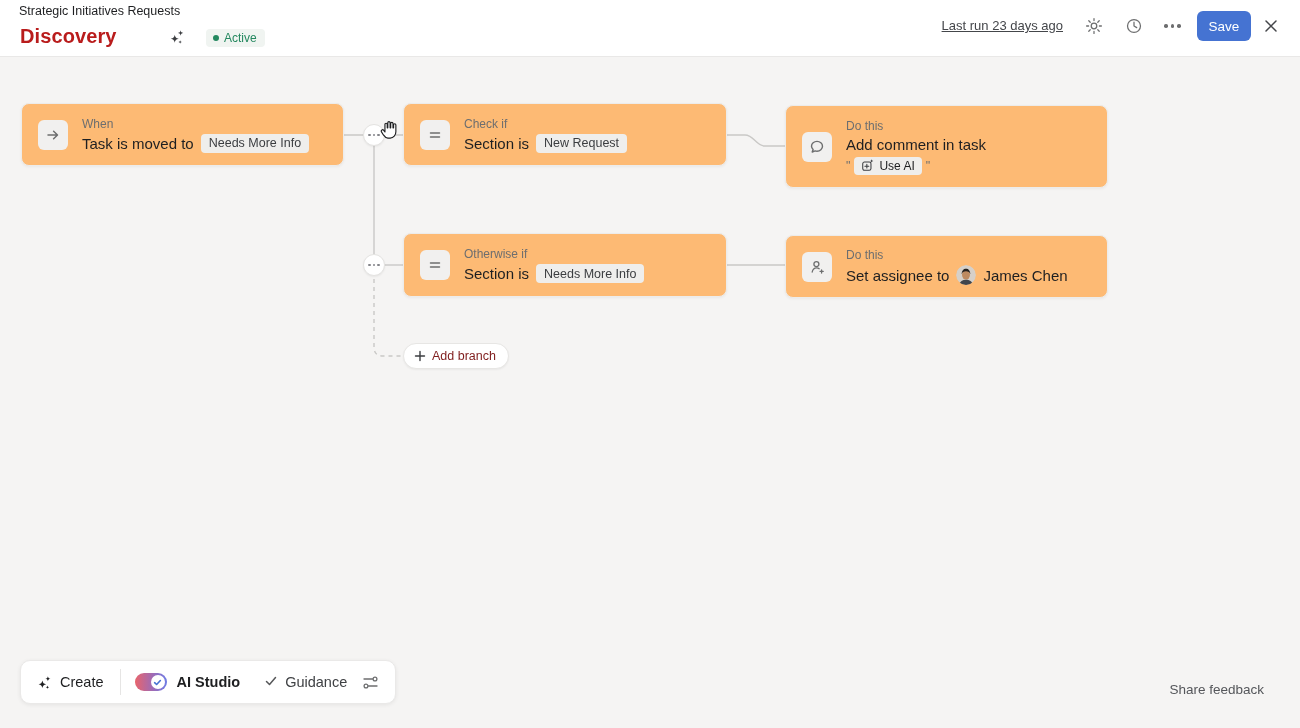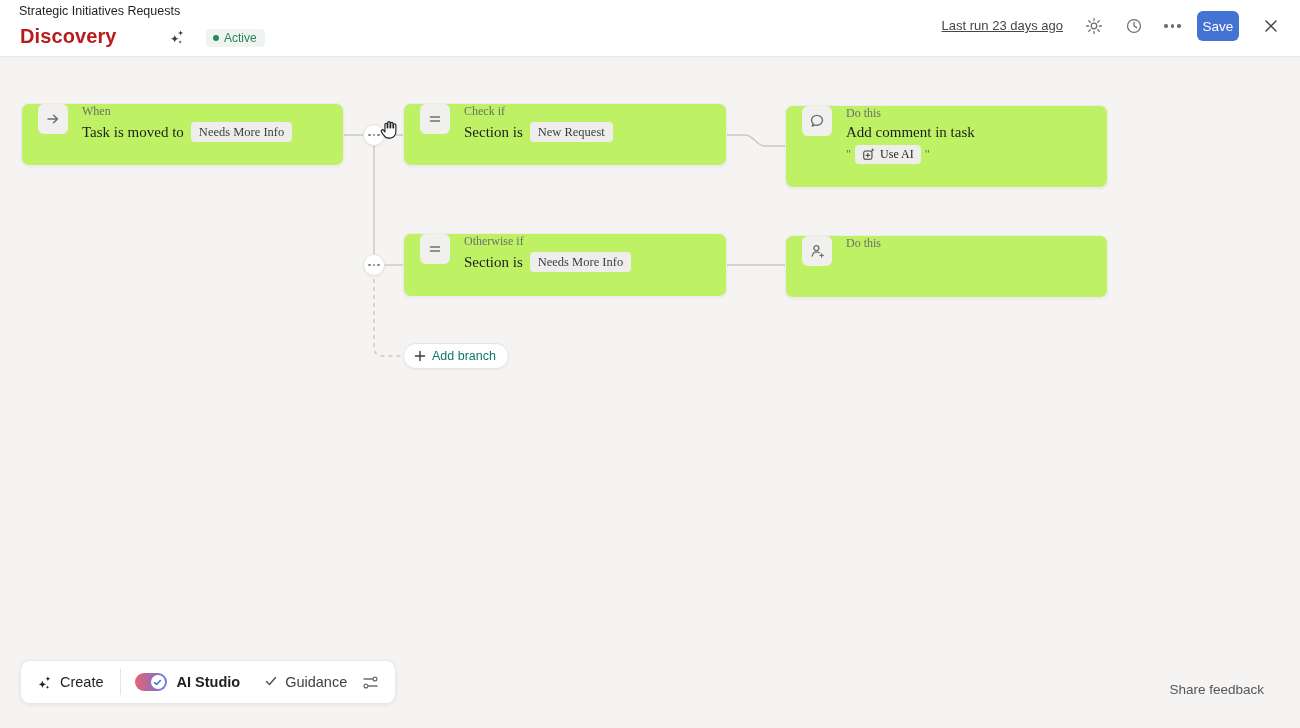--- a/index.html
+++ b/index.html
@@ -12,45 +12,45 @@
   .title { position:absolute; left:20px; top:25px; font-size:20px; font-weight:700; color:#b91c1c; letter-spacing:.1px; }
   .title-sparkle { position:absolute; left:168px; top:28px; width:18px; height:18px; }
   .badge { position:absolute; left:206px; top:29px; height:18px; display:flex; align-items:center; gap:5px; background:#f0f4f1; border-radius:4px; padding:0 8px 0 7px; }
   .badge .dot { width:6px; height:6px; border-radius:50%; background:#24885f; }
   .badge span { font-size:12px; color:#24885f; }
   .lastrun { position:absolute; right:237px; top:18px; font-size:13px; color:#44464a; text-decoration:underline; cursor:pointer; }
   .hicon { position:absolute; top:17px; width:18px; height:18px; color:#6d6e6f; cursor:pointer; }
   .hicon svg { width:18px; height:18px; display:block; }
   .menu-dots { position:absolute; top:24px; display:flex; gap:3px; cursor:pointer; }
   .menu-dots i { width:3.5px; height:3.5px; border-radius:50%; background:#6d6e6f; }
-  .save-btn { position:absolute; left:1197px; top:11px; width:42px; height:30px; background:#4573d2; border:none; border-radius:6px; color:#fff; font-size:13.5px; font-family:inherit; cursor:pointer; }
+  .save-btn { position:absolute; left:1197px; top:11px; width:54px; height:30px; background:#4573d2; border:none; border-radius:6px; color:#fff; font-size:13.5px; font-family:inherit; cursor:pointer; }
   .close-x { position:absolute; left:1262px; top:17px; width:18px; height:18px; color:#44464a; cursor:pointer; }
 
   
   .canvas { position:absolute; left:0; top:57px; width:1300px; height:671px; background:#f5f4f3; }
   .wires { position:absolute; left:0; top:0; width:1300px; height:671px; }
   .wires path { stroke:#c9c8c6; stroke-width:1.4; fill:none; }
   .wires path.dash { stroke-dasharray:4 4; }
 
-  .card { position:absolute; background:#bef264; border:1px solid #edecea; border-radius:8px; box-shadow:0 1px 3px rgba(0,0,0,.05); display:flex; gap:14px; padding:0 16px; cursor:pointer;font-family:Liberation Serif, serif; }
+  .card { position:absolute; background:#fdba74; border:1px solid #edecea; border-radius:8px; box-shadow:0 1px 3px rgba(0,0,0,.05); display:flex; align-items:center; gap:14px; padding:0 16px; cursor:pointer; }
   .icon-box { width:30px; height:30px; border-radius:6px; background:#f1f0ef; display:flex; align-items:center; justify-content:center; flex:none; color:#6d6e6f; }
   .icon-box svg { width:16px; height:16px; display:block; }
   .card .lbl { font-size:12px; color:#6d6e6f; margin-bottom:3px; }
   .card .main { font-size:15px; color:#1e1f21; display:flex; align-items:center; gap:7px; white-space:nowrap; }
   .chip { background:#efeeec; border-radius:4px; padding:2.5px 8px; font-size:12.5px; color:#3b3d40; }
   .quote-row { margin-top:4px; display:flex; align-items:center; gap:4px; font-size:12.5px; color:#6d6e6f; }
   .ai-chip { display:inline-flex; align-items:center; gap:5px; background:#efeeec; border-radius:4px; padding:2px 7px; color:#1e1f21; font-size:12px; }
   .ai-chip svg { width:13px; height:13px; display:block; color:#3b3d40; }
   .avatar { width:20px; height:20px; border-radius:50%; overflow:hidden; flex:none; }
   .avatar svg { width:20px; height:20px; display:block; }
 
   .node-dot { position:absolute; width:22px; height:22px; border-radius:50%; background:#fff; border:1px solid #e4e3e1; box-shadow:0 1px 2px rgba(0,0,0,.06); display:flex; align-items:center; justify-content:center; gap:2px; cursor:pointer; }
   .node-dot i { width:2.5px; height:2.5px; border-radius:50%; background:#84858a; }
 
-  .add-branch { position:absolute; left:403px; top:286px; height:26px; background:#fff; border:1px solid #e7e6e4; border-radius:13px; box-shadow:0 1px 2px rgba(0,0,0,.05); display:flex; align-items:center; gap:6px; padding:0 12px 0 10px; font-size:12.5px; color:#0f766e; cursor:pointer; }
+  .add-branch { position:absolute; left:403px; top:286px; height:26px; background:#fff; border:1px solid #e7e6e4; border-radius:13px; box-shadow:0 1px 2px rgba(0,0,0,.05); display:flex; align-items:center; gap:6px; padding:0 12px 0 10px; font-size:12.5px; color:#7f1d1d; cursor:pointer; }
   .add-branch svg { width:12px; height:12px; color:#3b3d40; }
 
   .cursor-hand { position:absolute; left:379px; top:60px; width:23px; height:24px; z-index:9; pointer-events:none; }
 
   
   .toolbar { position:absolute; left:20px; top:660px; width:376px; height:44px; background:#fff; border:1px solid #eae9e8; border-radius:10px; box-shadow:0 1px 4px rgba(0,0,0,.07); display:flex; align-items:center; padding:0 15px; z-index:5; }
   .tb-create { display:flex; align-items:flex-start; gap:7px; font-size:14.5px; color:#1e1f21; cursor:pointer; }
   .tb-create svg { width:17px; height:17px; }
   .tb-divider { width:1px; height:26px; background:#e6e5e4; margin:0 14px 0 16px; }
   .toggle { position:relative; width:32px; height:18px; border-radius:9px; background:linear-gradient(90deg,#e8646c 0%,#a06bb4 55%,#6d7ce6 100%); cursor:pointer; flex:none; }
@@ -154,20 +154,32 @@
     <div class="card" style="left:785px; top:178px; width:323px; height:63px;">
       <div class="icon-box">
         <svg viewBox="0 0 16 16" fill="none" stroke="currentColor" stroke-width="1.3" stroke-linecap="round">
             <circle cx="7.4" cy="5.1" r="2.5"></circle>
             <path d="M3.2 13 c.5-2.7 2.2-4.2 4.4-4.2 1 0 1.9.3 2.6.9"></path>
             <path d="M12.6 10.9 V14 M11.1 12.4 H14.2"></path>
           </svg>
       </div>
       <div>
         <div class="lbl">Do this</div>
+        <div class="main">
+          <span>Set assignee to</span>
+          <span class="avatar">
+            <svg viewBox="0 0 24 24">
+                <circle cx="12" cy="12" r="12" fill="#d6d0c9"></circle>
+                <ellipse cx="12" cy="11.8" rx="4.8" ry="5.6" fill="#bd8a60"></ellipse>
+                <path d="M6.8 11c0-4.2 2.3-6.6 5.2-6.6s5.2 2.4 5.2 6.6c-.9-2.4-2.4-3.4-5.2-3.4S7.7 8.6 6.8 11z" fill="#26221f"></path>
+                <path d="M3.5 24c1-4.3 4.4-6.3 8.5-6.3s7.5 2 8.5 6.3z" fill="#41464d"></path>
+              </svg>
+          </span>
+          <span>James Chen</span>
+        </div>
       </div>
     </div>
 
     <div class="node-dot" style="left:363px; top:67px;">
         <i></i>
         <i></i>
         <i></i>
       </div>
     <div class="node-dot" style="left:363px; top:197px;">
         <i></i>

